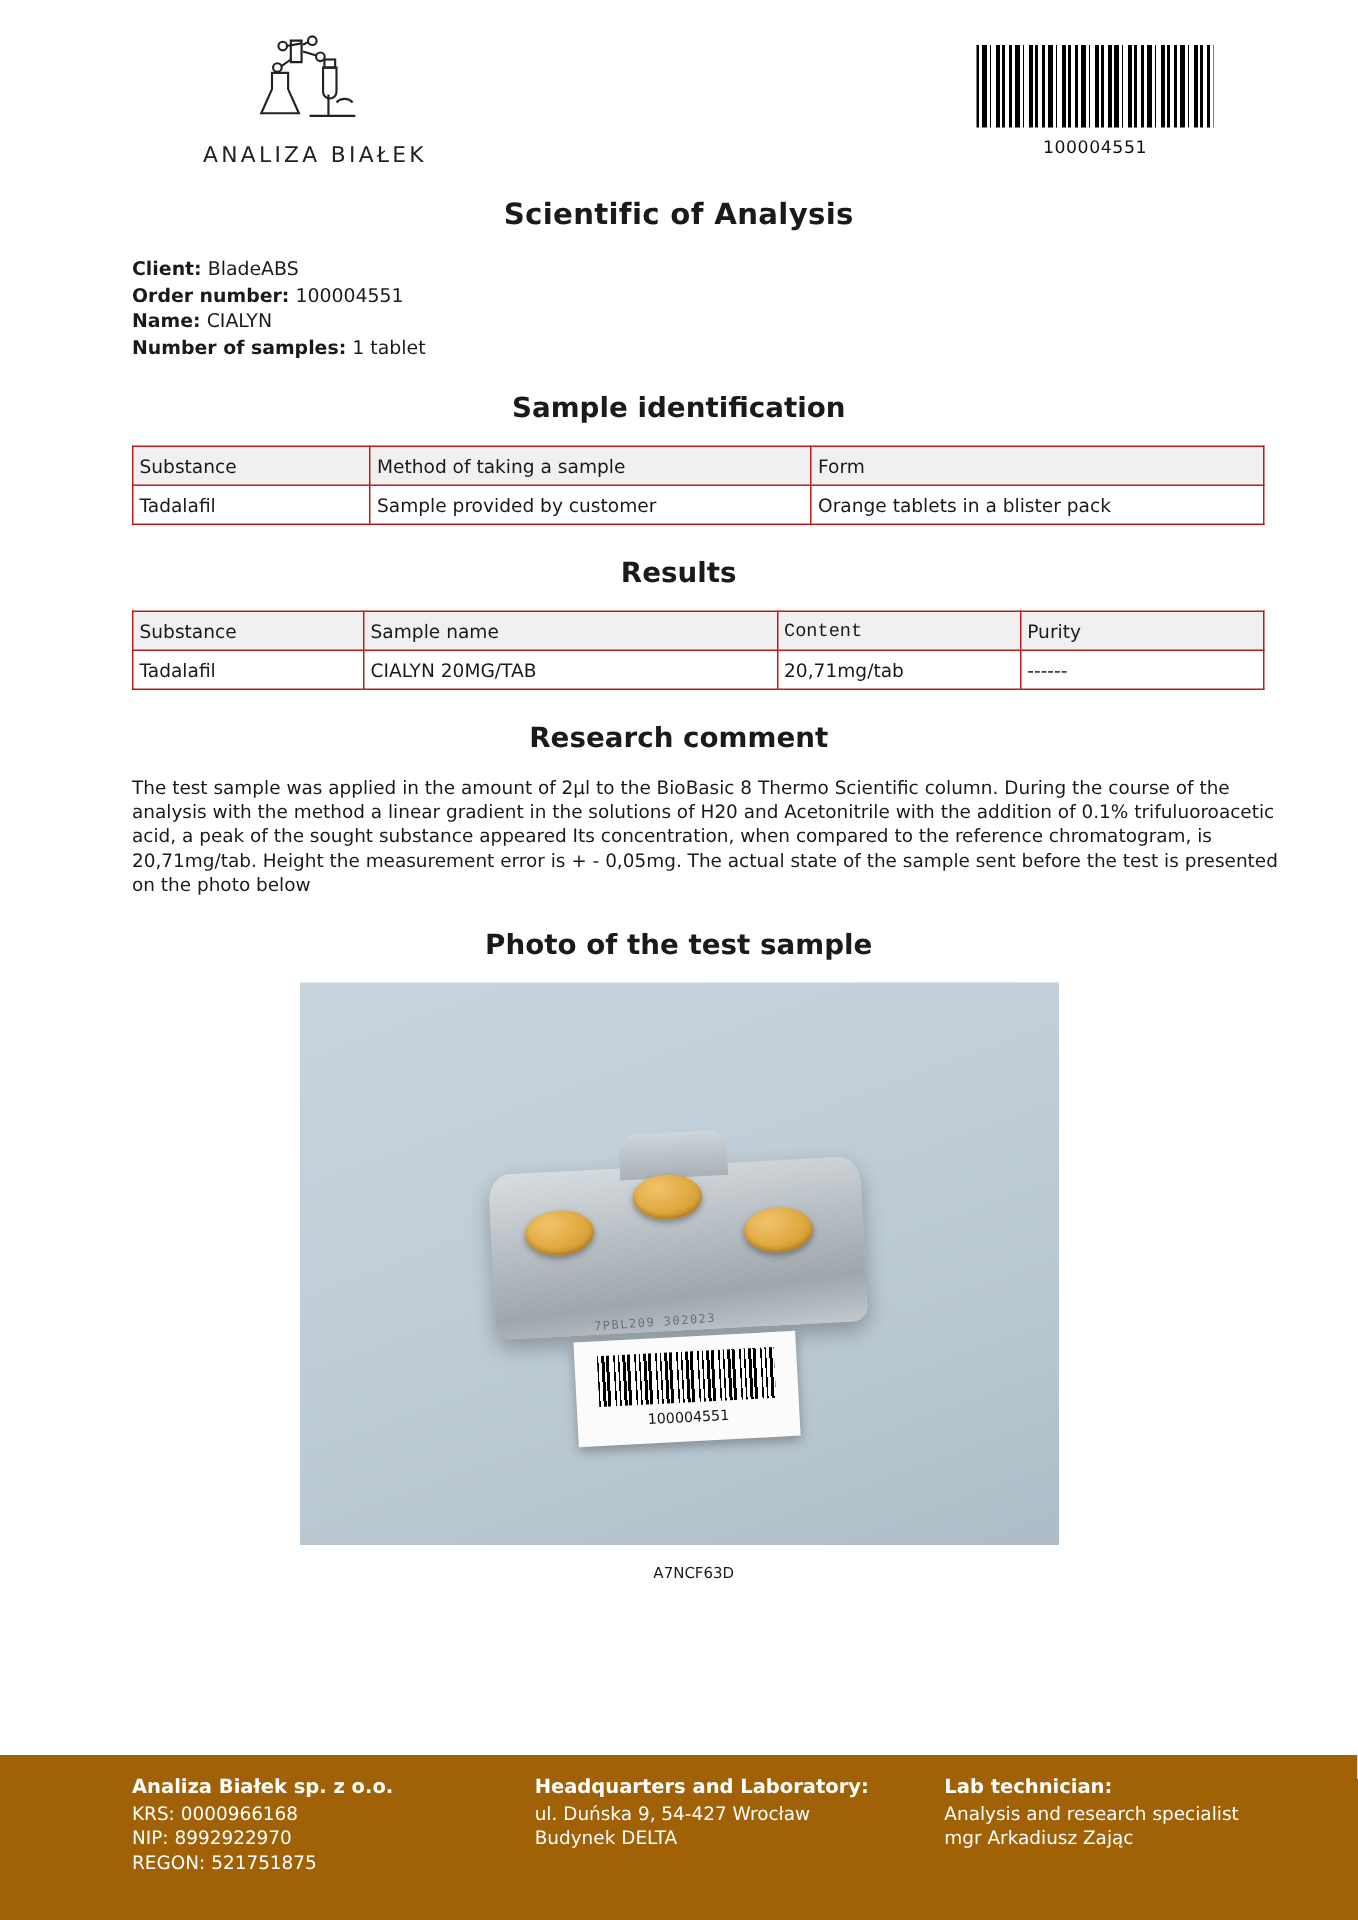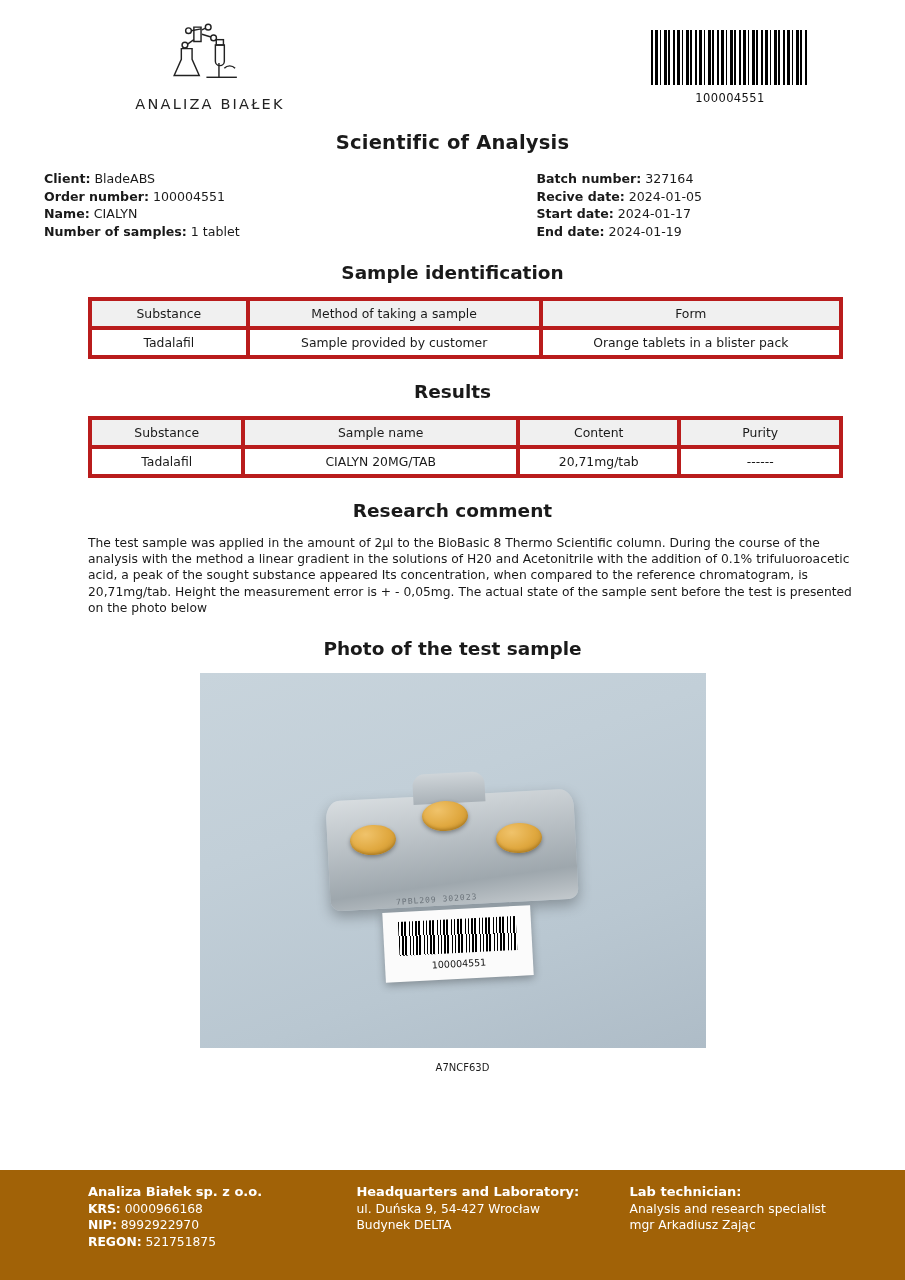--- a/index.html
+++ b/index.html
@@ -73,45 +73,45 @@
   h2.section-title {
     text-align: center;
     font-size: 18.5px;
     font-weight: bold;
     margin: 22px 0 14px 0;
   }
 
   
   .meta {
     display: flex;
-    padding: 0 60px 0 44px;
+    padding: 0 60px 0 88px;
     font-size: 12.6px;
     line-height: 17.5px;
   }
   .meta-col { width: 50%; }
   .meta-col.right { padding-left: 92px; }
   .meta-row b { font-weight: bold; }
 
   
   .table-wrap { padding: 0 62px 0 88px; }
   table {
     width: 100%;
     border-collapse: collapse;
     font-size: 12.4px;
   }
   table td, table th {
-    border: 4px solid #b91c1c;
-    text-align: center;
+    border: 1px solid #b91c1c;
+    text-align: left;
     padding: 5px 4px;
     font-weight: normal;
   }
   thead td { background: #f0f0f0; }
   .r-sub { width: 19%; }
   .r-name { width: 34%; }
-  .r-content { width: 20%; }
+  .r-content { width: 20%; font-family: Liberation Mono, monospace; }
   .r-purity { width: 20%; }
   .s-sub { width: 21%; }
   .s-method { width: 39%; }
   .s-form { width: 40%; }
 
   
   .comment {
     padding: 0 50px 0 88px;
     font-size: 12.3px;
     line-height: 16.2px;
@@ -219,21 +219,21 @@
     color: #ffffff;
     display: flex;
     padding: 14px 40px 0 88px;
     font-size: 12.3px;
     line-height: 16.5px;
   }
   .footer-col { }
   .footer-col.c1 { width: 285px; }
   .footer-col.c2 { width: 290px; }
   .footer-col.c3 { width: 250px; }
-  .footer b { font-weight: bold; text-align: right; }
+  .footer b { font-weight: normal; text-align: right; }
   .footer .head { font-weight: bold; font-size: 13px; }
 </style>
 </head>
 <body>
 
 <div class="header">
   <div class="logo-block">
     <svg class="logo-mark" viewBox="0 0 96 80">
       <g fill="none" stroke="#222" stroke-width="1.6">
         <polygon points="30,10 38,10 38,26 30,26"></polygon>
@@ -276,38 +276,20 @@
     </div>
     <div class="meta-row">
       <b>Name:</b>
       <span>CIALYN</span>
     </div>
     <div class="meta-row">
       <b>Number of samples:</b>
       <span>1 tablet</span>
     </div>
   </div>
-  <div class="meta-col right">
-    <div class="meta-row">
-      <b>Batch number:</b>
-      <span>327164</span>
-    </div>
-    <div class="meta-row">
-      <b>Recive date:</b>
-      <span>2024-01-05</span>
-    </div>
-    <div class="meta-row">
-      <b>Start date:</b>
-      <span>2024-01-17</span>
-    </div>
-    <div class="meta-row">
-      <b>End date:</b>
-      <span>2024-01-19</span>
-    </div>
-  </div>
 </div>
 
 <h2 class="section-title">Sample identification</h2>
 <div class="table-wrap">
   <table>
     <thead>
       <tr>
         <td class="s-sub">Substance</td>
         <td class="s-method">Method of taking a sample</td>
         <td class="s-form">Form</td>

